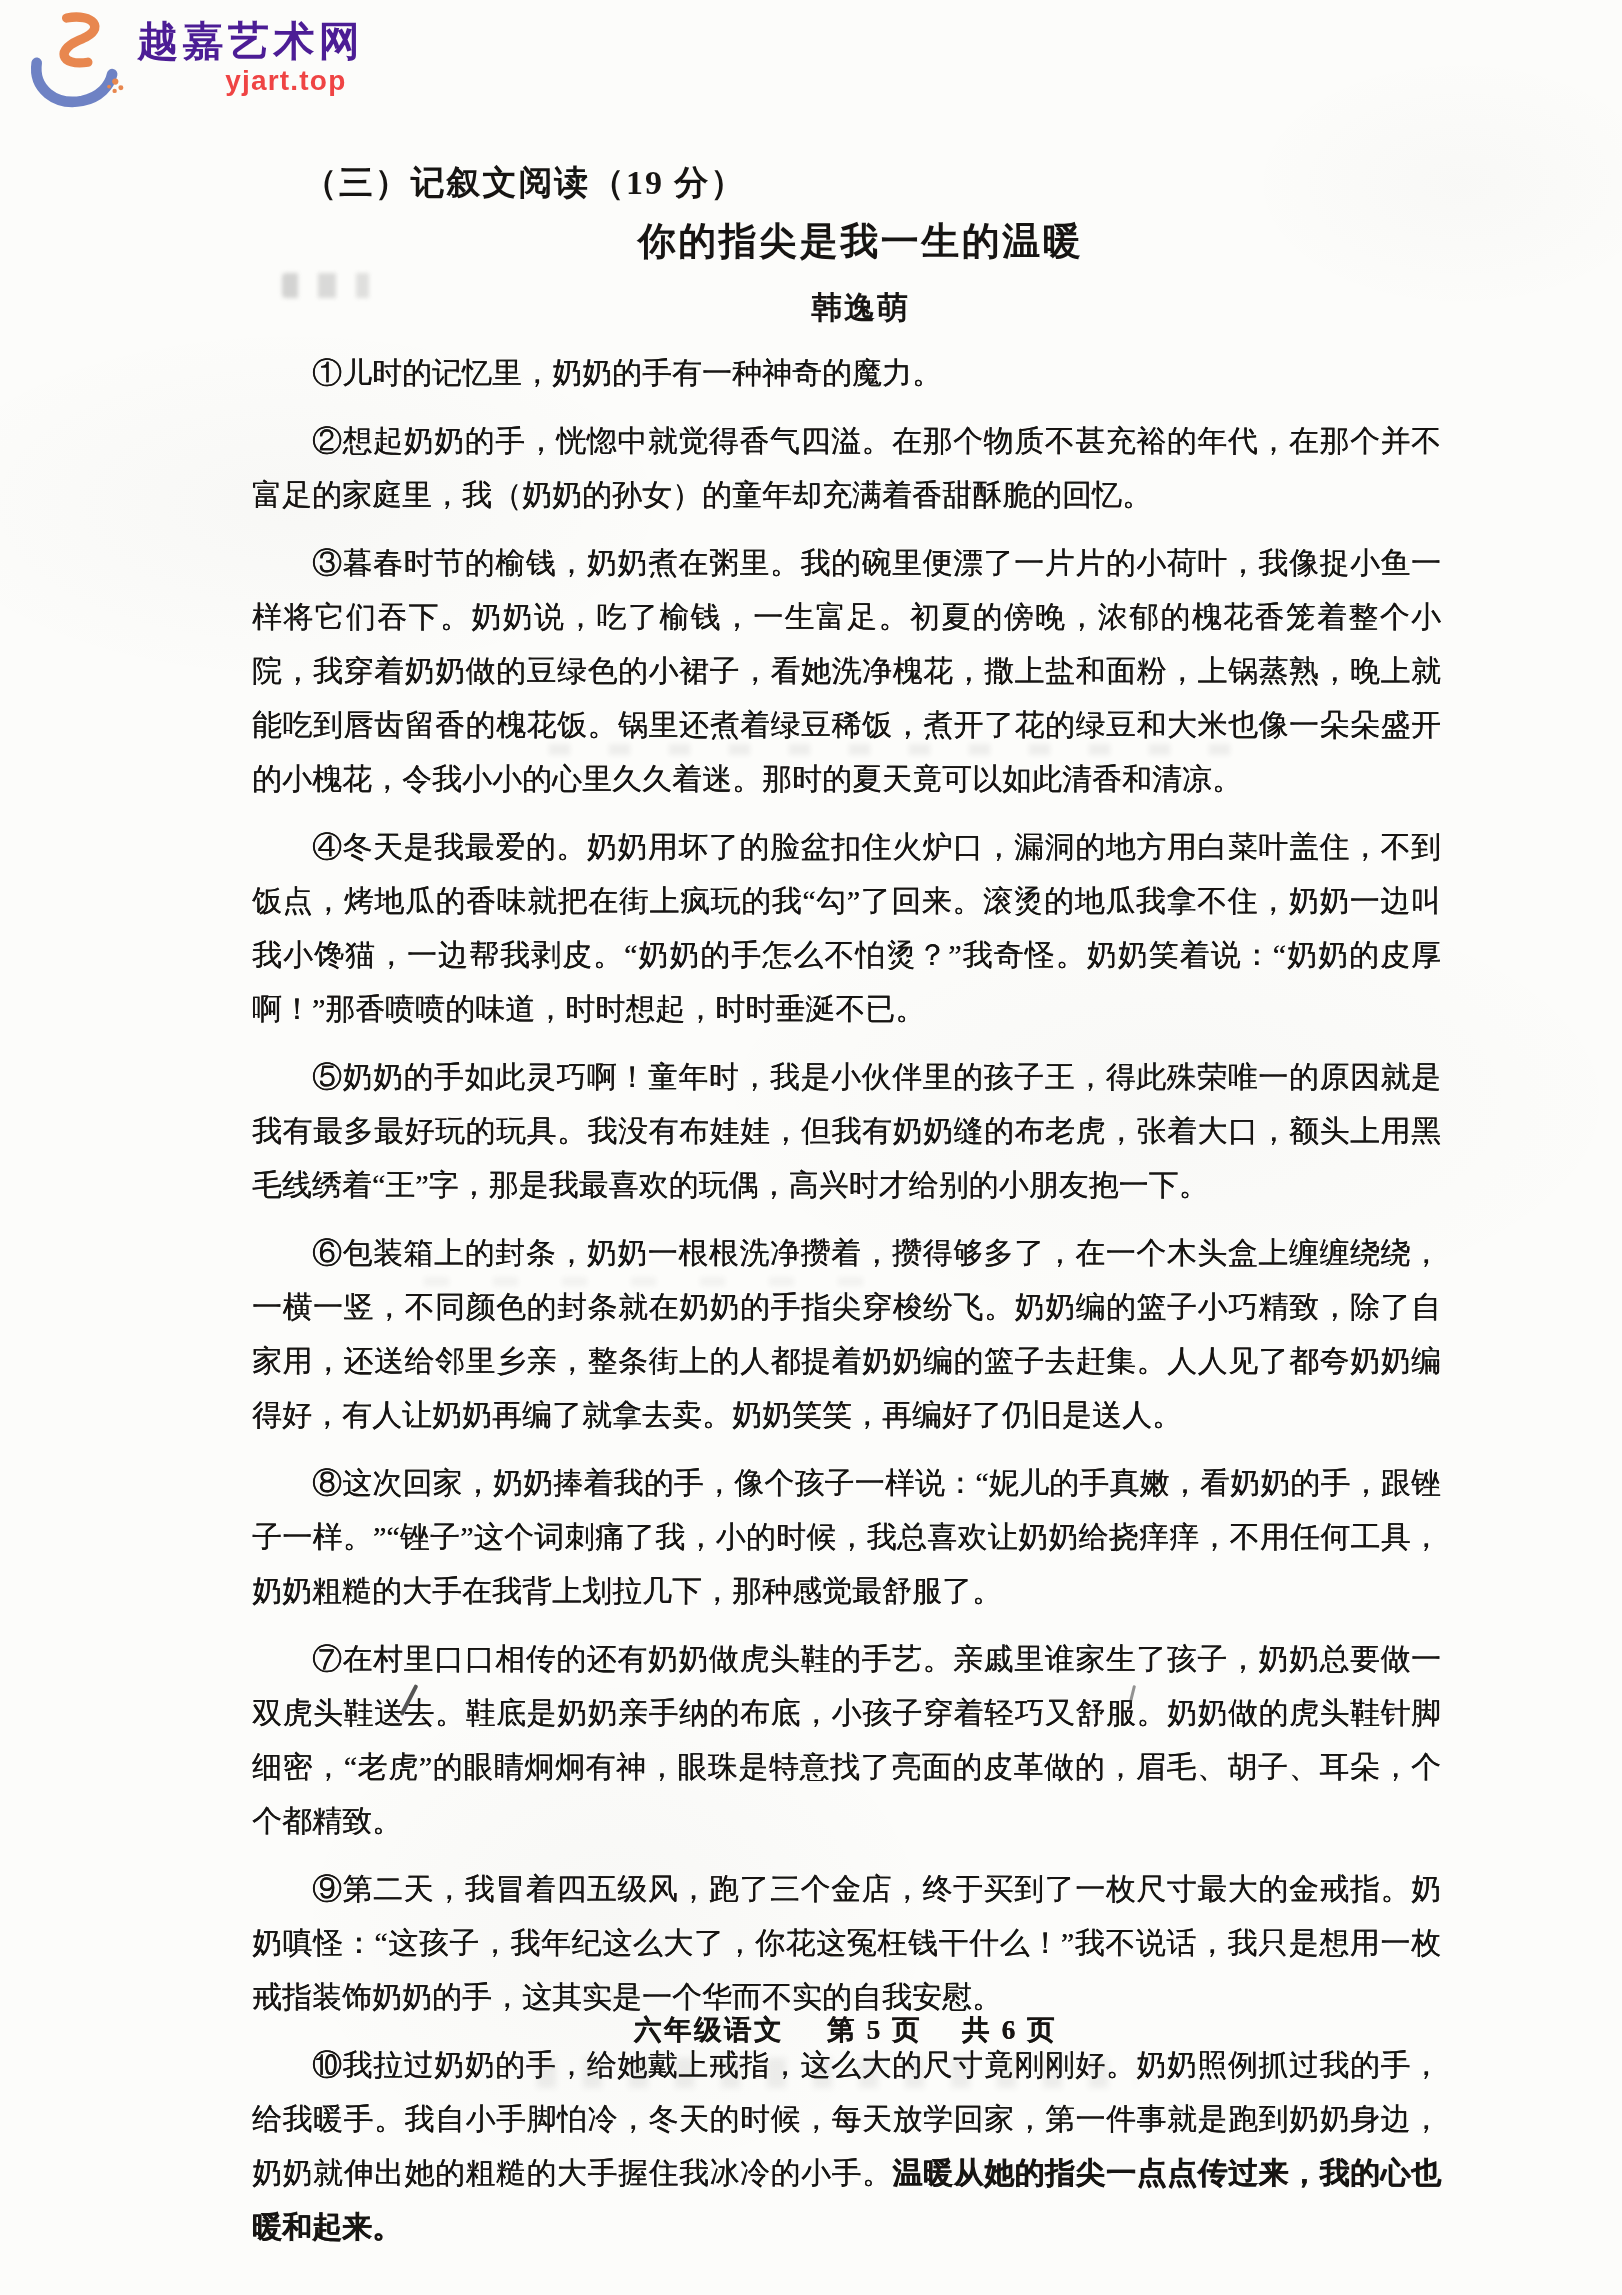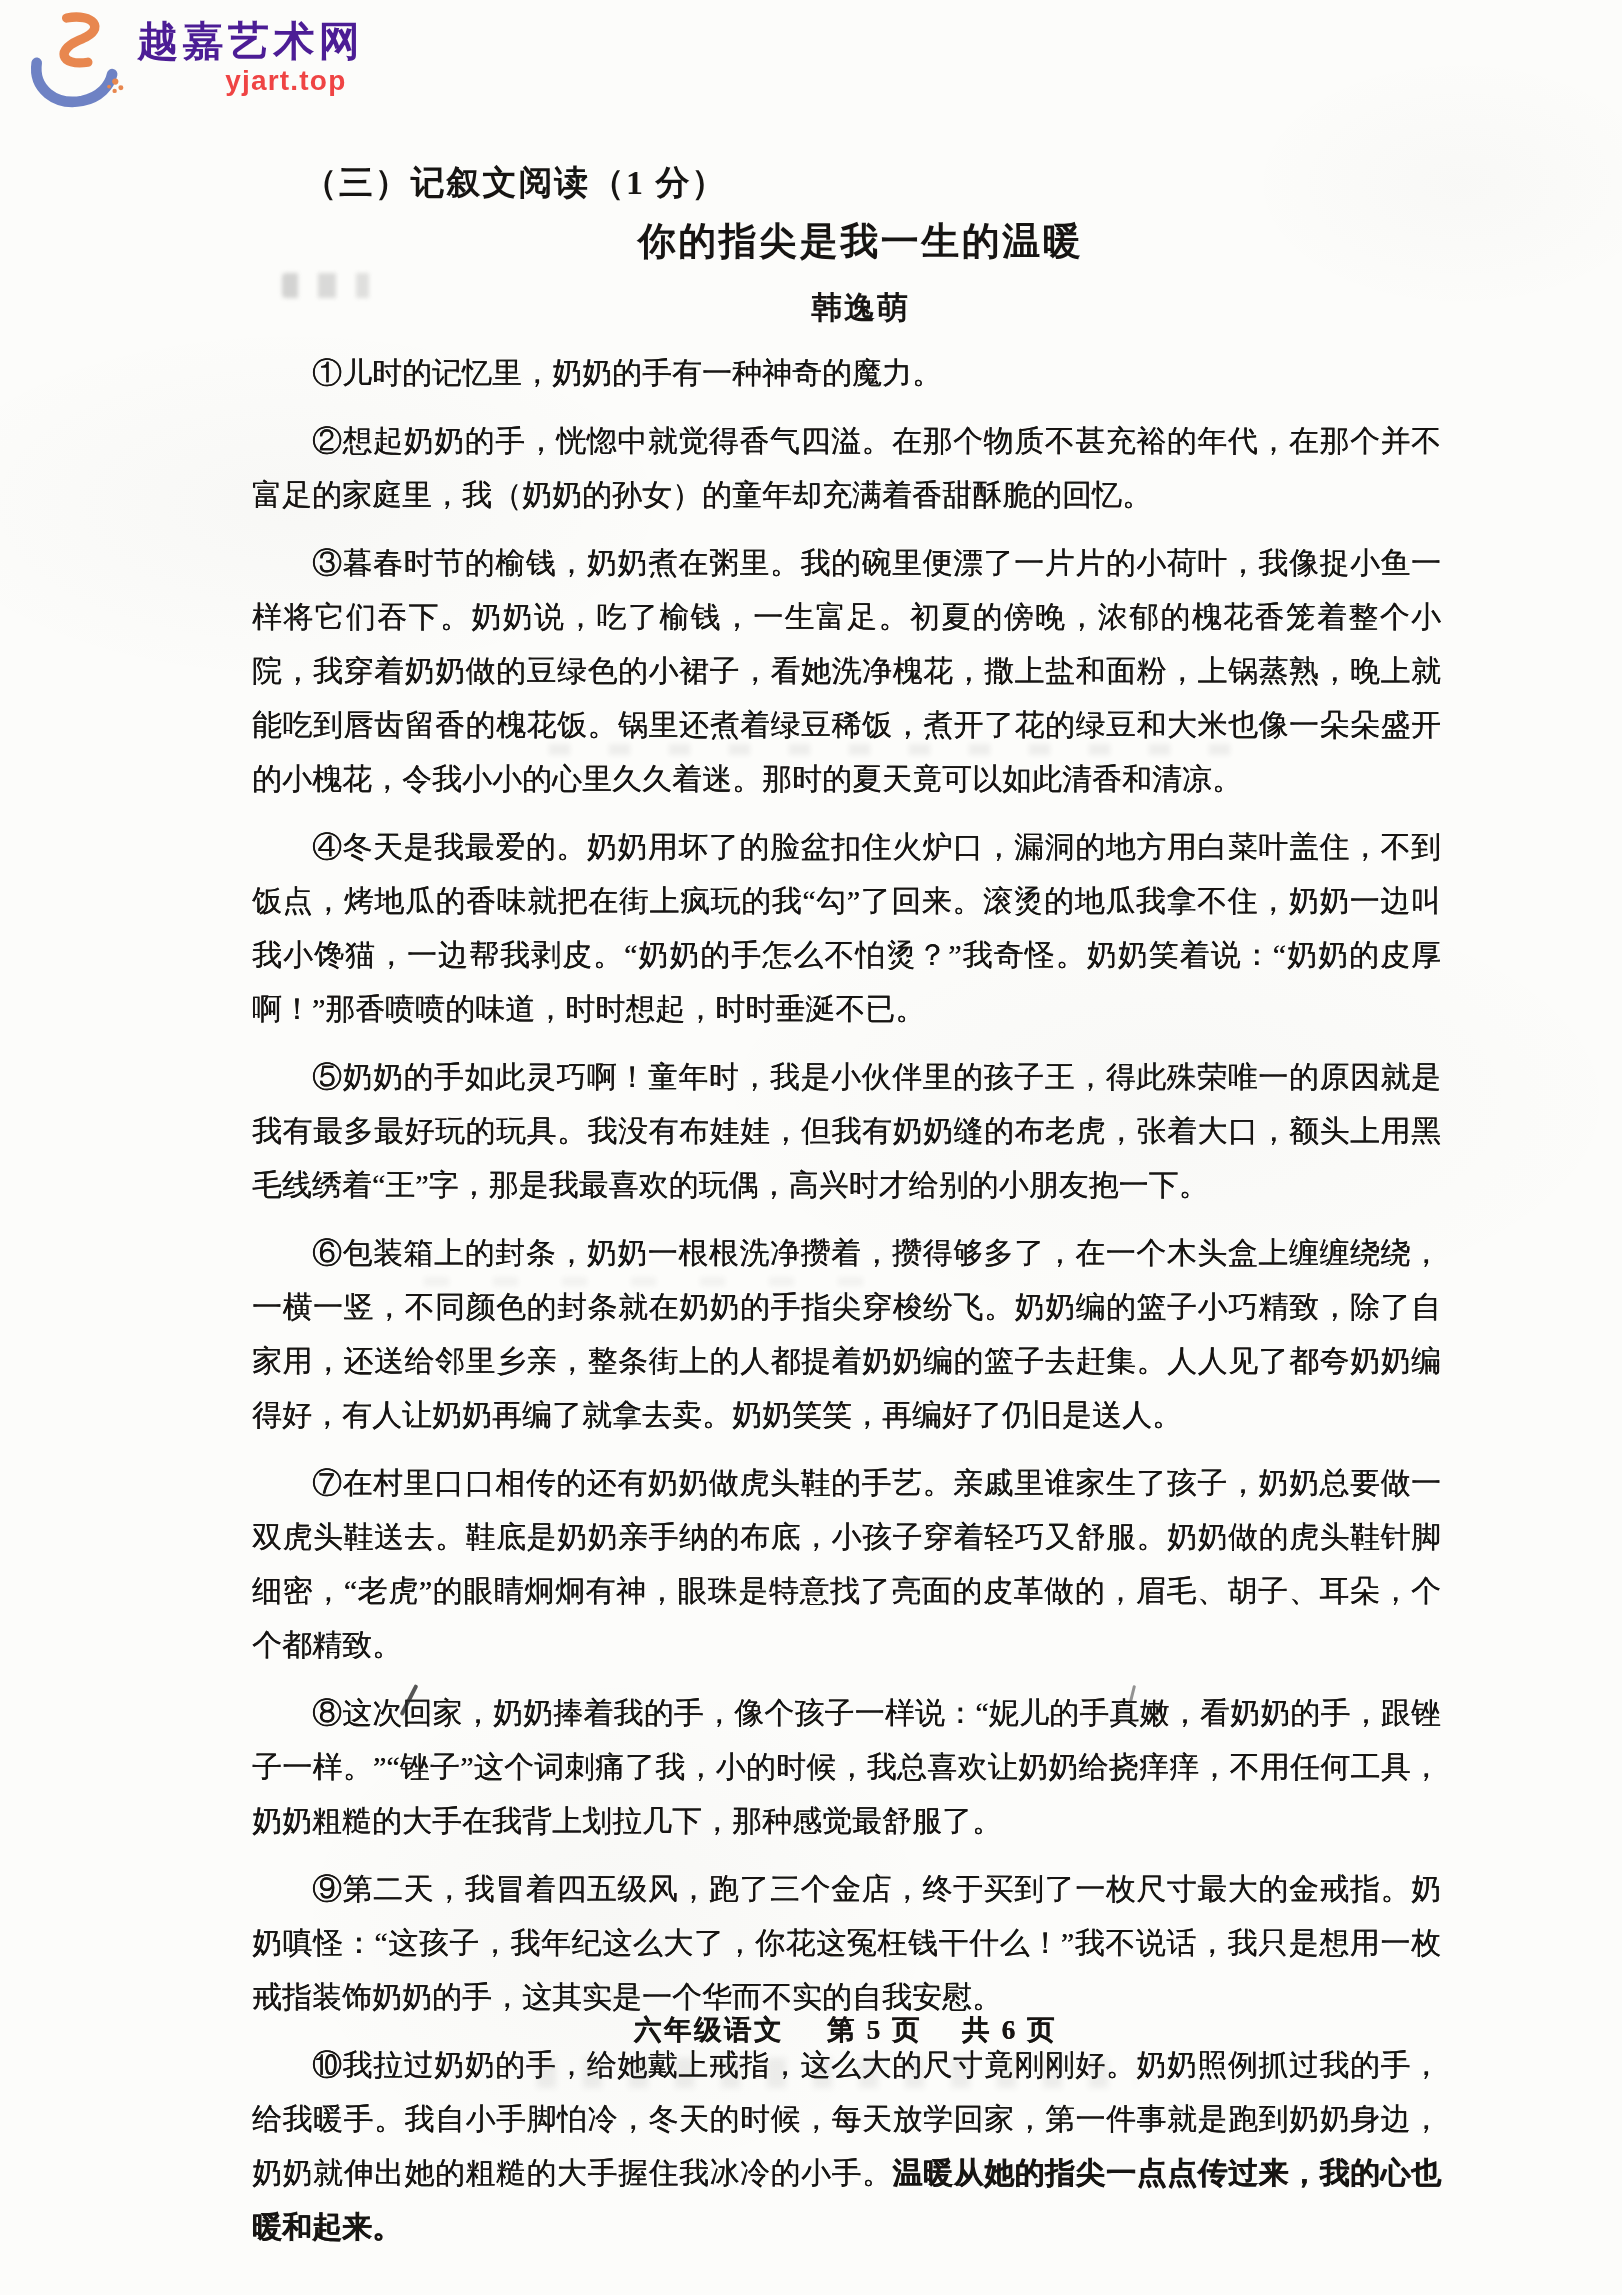--- a/index.html
+++ b/index.html
@@ -102,34 +102,34 @@
       <circle cx="165" cy="128" r="4" fill="#e8874f"></circle>
       <circle cx="155" cy="133" r="3.5" fill="#e8874f"></circle>
       <circle cx="146" cy="126" r="3" fill="#e8874f"></circle>
     </svg>
     <div class="wm-texts">
       <div class="wm-name">越嘉艺术网</div>
       <div class="wm-url">yjart.top</div>
     </div>
   </div>
 
-  <div class="section-heading">（三）记叙文阅读（1 分）</div>
+  <div class="section-heading">（三）记叙文阅读（19 分）</div>
 
   <div class="article-title">你的指尖是我一生的温暖</div>
   <div class="article-author">韩逸萌</div>
 
   <div class="article-body">
     <p>①儿时的记忆里，奶奶的手有一种神奇的魔力。</p>
     <p>②想起奶奶的手，恍惚中就觉得香气四溢。在那个物质不甚充裕的年代，在那个并不富足的家庭里，我（奶奶的孙女）的童年却充满着香甜酥脆的回忆。</p>
     <p>③暮春时节的榆钱，奶奶煮在粥里。我的碗里便漂了一片片的小荷叶，我像捉小鱼一样将它们吞下。奶奶说，吃了榆钱，一生富足。初夏的傍晚，浓郁的槐花香笼着整个小院，我穿着奶奶做的豆绿色的小裙子，看她洗净槐花，撒上盐和面粉，上锅蒸熟，晚上就能吃到唇齿留香的槐花饭。锅里还煮着绿豆稀饭，煮开了花的绿豆和大米也像一朵朵盛开的小槐花，令我小小的心里久久着迷。那时的夏天竟可以如此清香和清凉。</p>
     <p>④冬天是我最爱的。奶奶用坏了的脸盆扣住火炉口，漏洞的地方用白菜叶盖住，不到饭点，烤地瓜的香味就把在街上疯玩的我“勾”了回来。滚烫的地瓜我拿不住，奶奶一边叫我小馋猫，一边帮我剥皮。“奶奶的手怎么不怕烫？”我奇怪。奶奶笑着说：“奶奶的皮厚啊！”那香喷喷的味道，时时想起，时时垂涎不已。</p>
     <p>⑤奶奶的手如此灵巧啊！童年时，我是小伙伴里的孩子王，得此殊荣唯一的原因就是我有最多最好玩的玩具。我没有布娃娃，但我有奶奶缝的布老虎，张着大口，额头上用黑毛线绣着“王”字，那是我最喜欢的玩偶，高兴时才给别的小朋友抱一下。</p>
     <p>⑥包装箱上的封条，奶奶一根根洗净攒着，攒得够多了，在一个木头盒上缠缠绕绕，一横一竖，不同颜色的封条就在奶奶的手指尖穿梭纷飞。奶奶编的篮子小巧精致，除了自家用，还送给邻里乡亲，整条街上的人都提着奶奶编的篮子去赶集。人人见了都夸奶奶编得好，有人让奶奶再编了就拿去卖。奶奶笑笑，再编好了仍旧是送人。</p>
+    <p>⑧这次回家，奶奶捧着我的手，像个孩子一样说：“妮儿的手真嫩，看奶奶的手，跟锉子一样。”“锉子”这个词刺痛了我，小的时候，我总喜欢让奶奶给挠痒痒，不用任何工具，奶奶粗糙的大手在我背上划拉几下，那种感觉最舒服了。</p>
     <p>⑦在村里口口相传的还有奶奶做虎头鞋的手艺。亲戚里谁家生了孩子，奶奶总要做一双虎头鞋送去。鞋底是奶奶亲手纳的布底，小孩子穿着轻巧又舒服。奶奶做的虎头鞋针脚细密，“老虎”的眼睛炯炯有神，眼珠是特意找了亮面的皮革做的，眉毛、胡子、耳朵，个个都精致。</p>
-    <p>⑧这次回家，奶奶捧着我的手，像个孩子一样说：“妮儿的手真嫩，看奶奶的手，跟锉子一样。”“锉子”这个词刺痛了我，小的时候，我总喜欢让奶奶给挠痒痒，不用任何工具，奶奶粗糙的大手在我背上划拉几下，那种感觉最舒服了。</p>
     <p>⑨第二天，我冒着四五级风，跑了三个金店，终于买到了一枚尺寸最大的金戒指。奶奶嗔怪：“这孩子，我年纪这么大了，你花这冤枉钱干什么！”我不说话，我只是想用一枚戒指装饰奶奶的手，这其实是一个华而不实的自我安慰。</p>
     <p><span>⑩我拉过奶奶的手，给她戴上戒指，这么大的尺寸竟刚刚好。奶奶照例抓过我的手，给我暖手。我自小手脚怕冷，冬天的时候，每天放学回家，第一件事就是跑到奶奶身边，奶奶就伸出她的粗糙的大手握住我冰冷的小手。</span><span class="bold-sentence">温暖从她的指尖一点点传过来，我的心也暖和起来。</span></p>
   </div>
 
   <div class="page-footer">
     <span>六年级语文</span><span class="gap-a">第 5 页</span><span class="gap-b">共 6 页</span>
   </div>
 
   <div class="pen-mark"></div>
   <div class="pen-tick"></div>

